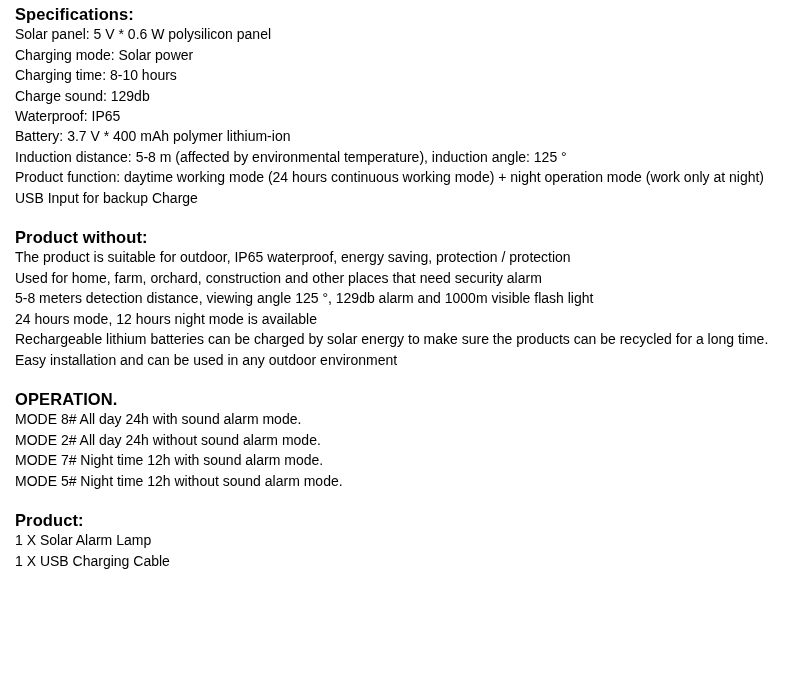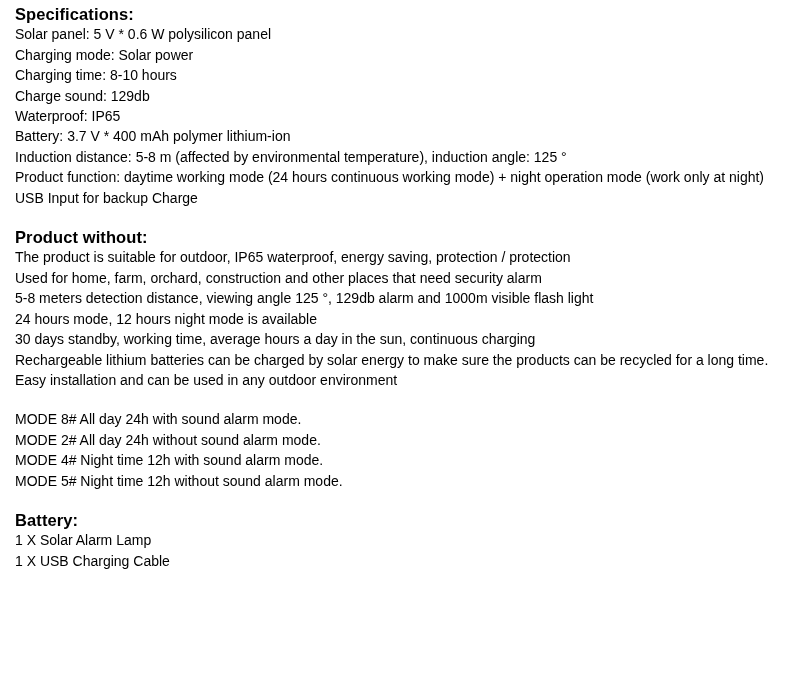--- a/index.html
+++ b/index.html
@@ -59,29 +59,29 @@
         <div class="line">Induction distance: 5-8 m (affected by environmental temperature), induction angle: 125 °</div>
         <div class="line">Product function: daytime working mode (24 hours continuous working mode) + night operation mode (work only at night)</div>
         <div class="line">USB Input for backup Charge</div>
       </div>
       <div class="section">
         <div class="heading">Product without:</div>
         <div class="line">The product is suitable for outdoor, IP65 waterproof, energy saving, protection / protection</div>
         <div class="line">Used for home, farm, orchard, construction and other places that need security alarm</div>
         <div class="line">5-8 meters detection distance, viewing angle 125 °, 129db alarm and 1000m visible flash light</div>
         <div class="line">24 hours mode, 12 hours night mode is available</div>
-        <div class="line">30 days standby, working time, average hours a day in the sun, continuous charging</div>
         <div class="line">Rechargeable lithium batteries can be charged by solar energy to make sure the products can be recycled for a long time.</div>
         <div class="line">Easy installation and can be used in any outdoor environment</div>
       </div>
       <div class="section">
+        <div class="heading">OPERATION.</div>
         <div class="line">MODE 8# All day 24h with sound alarm mode.</div>
         <div class="line">MODE 2# All day 24h without sound alarm mode.</div>
-        <div class="line">MODE 4# Night time 12h with sound alarm mode.</div>
+        <div class="line">MODE 7# Night time 12h with sound alarm mode.</div>
         <div class="line">MODE 5# Night time 12h without sound alarm mode.</div>
       </div>
       <div class="section">
-        <div class="heading">Battery:</div>
+        <div class="heading">Product:</div>
         <div class="line">1 X Solar Alarm Lamp</div>
         <div class="line">1 X USB Charging Cable</div>
       </div>
     </div>
 </div>
 
 </body></html>

